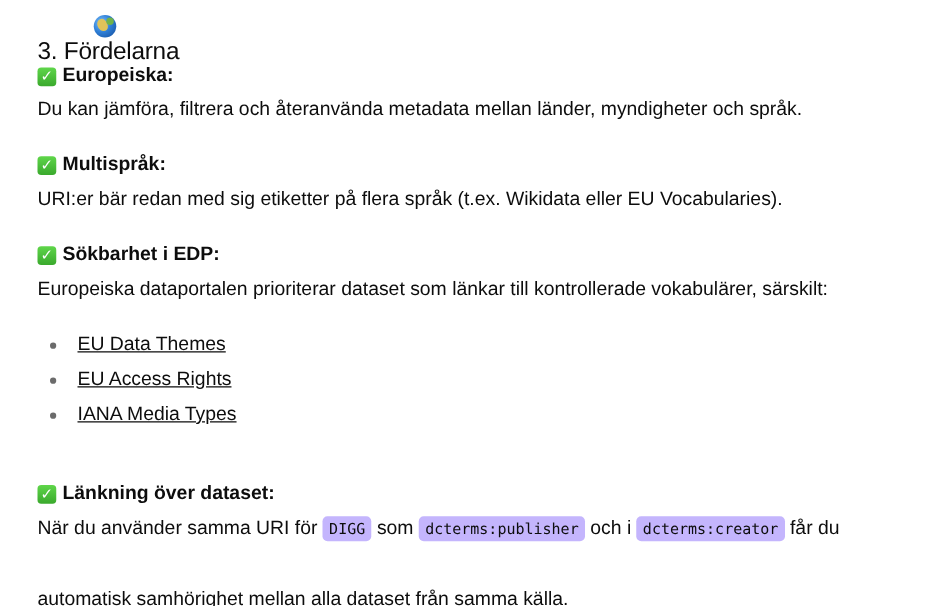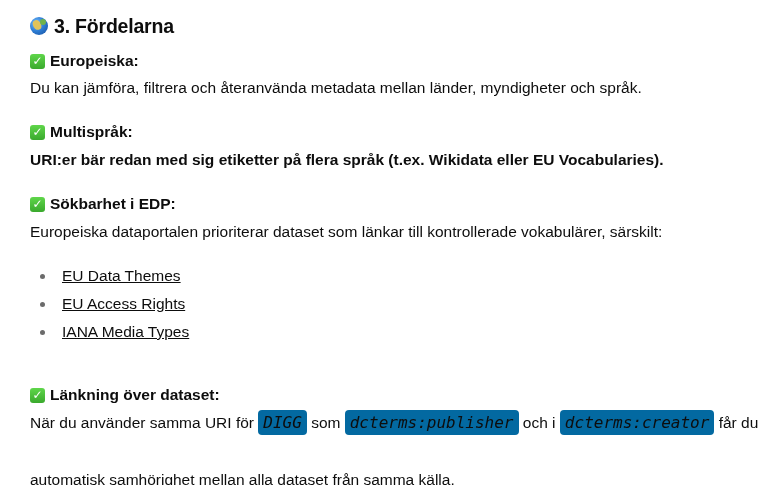--- a/index.html
+++ b/index.html
@@ -22,23 +22,24 @@
       width: 720px;
     }
     .h3 {
       position: absolute;
       left: 0;
       top: 12px;
       height: 28px;
       display: flex;
       align-items: center;
       font-size: 19.5px;
-      font-weight: bold;
+      font-weight: normal;
       letter-spacing: -0.2px;
       white-space: nowrap;
+      flex-direction: column;
     }
     .globe {
       width: 18px;
       height: 18px;
       border-radius: 50%;
       background: radial-gradient(circle at 35% 35%, #7ec3ff 0%, #2f7fd6 45%, #124a9a 100%);
       position: relative;
       margin-right: 6px;
       overflow: hidden;
       flex: 0 0 auto;
@@ -111,26 +112,25 @@
       width: 5px;
       height: 5px;
       border-radius: 50%;
       background: #6b6b6b;
       margin-left: 10px;
       margin-right: 17px;
       flex: 0 0 auto;
     }
     code.inline {
       font-family: "DejaVu Sans Mono", "Liberation Mono", monospace;
-      font-size: 16px;
-      background: #0369a1;
+      font-size: 12px;
+      background: #c4b5fd;
       border-radius: 4px;
       padding: 3px 5px;
       color: #0d0d0d;
-      font-style: italic;
     }
   </style>
 </head>
 <body>
 
 <div class="doc">
 
   <div class="h3">
     <span class="globe"></span>
     <span>3. Fördelarna</span>
@@ -139,21 +139,21 @@
   <div class="heading" style="top:50px;">
     <span class="check">✓</span>
     <span>Europeiska:</span>
   </div>
   <div class="para" style="top:74px;">Du kan jämföra, filtrera och återanvända metadata mellan länder, myndigheter och språk.</div>
 
   <div class="heading" style="top:121px;">
     <span class="check">✓</span>
     <span>Multispråk:</span>
   </div>
-  <div class="para" style="top:146px;font-weight:bold;">URI:er bär redan med sig etiketter på flera språk (t.ex. Wikidata eller EU Vocabularies).</div>
+  <div class="para" style="top:146px;">URI:er bär redan med sig etiketter på flera språk (t.ex. Wikidata eller EU Vocabularies).</div>
 
   <div class="heading" style="top:193px;">
     <span class="check">✓</span>
     <span>Sökbarhet i EDP:</span>
   </div>
   <div class="para" style="top:218px;">Europeiska dataportalen prioriterar dataset som länkar till kontrollerade vokabulärer, särskilt:</div>
 
   <ul class="bullets">
     <li>
       <span class="dot"></span>

